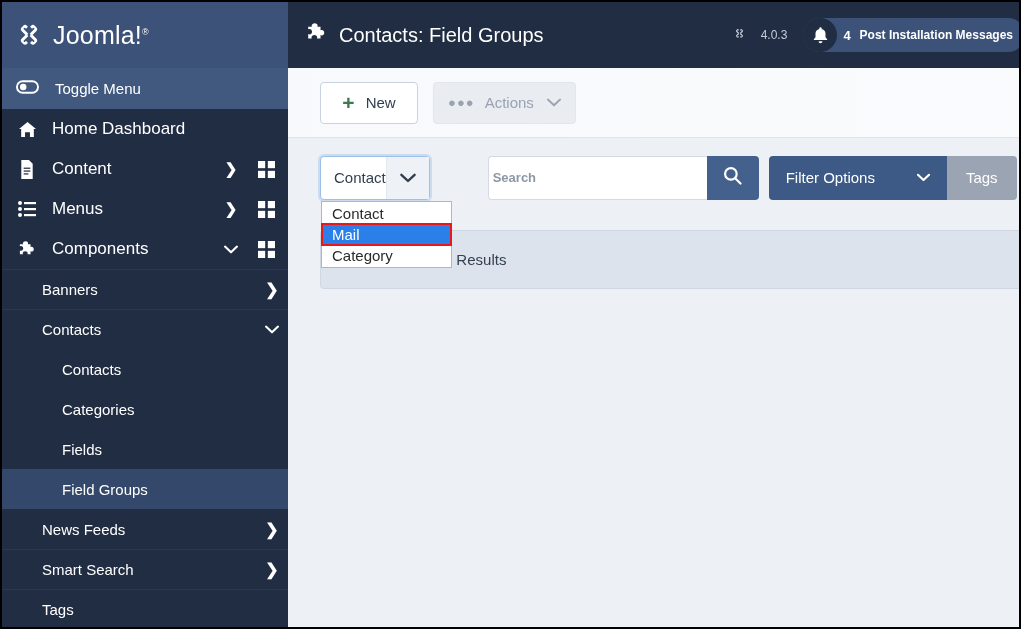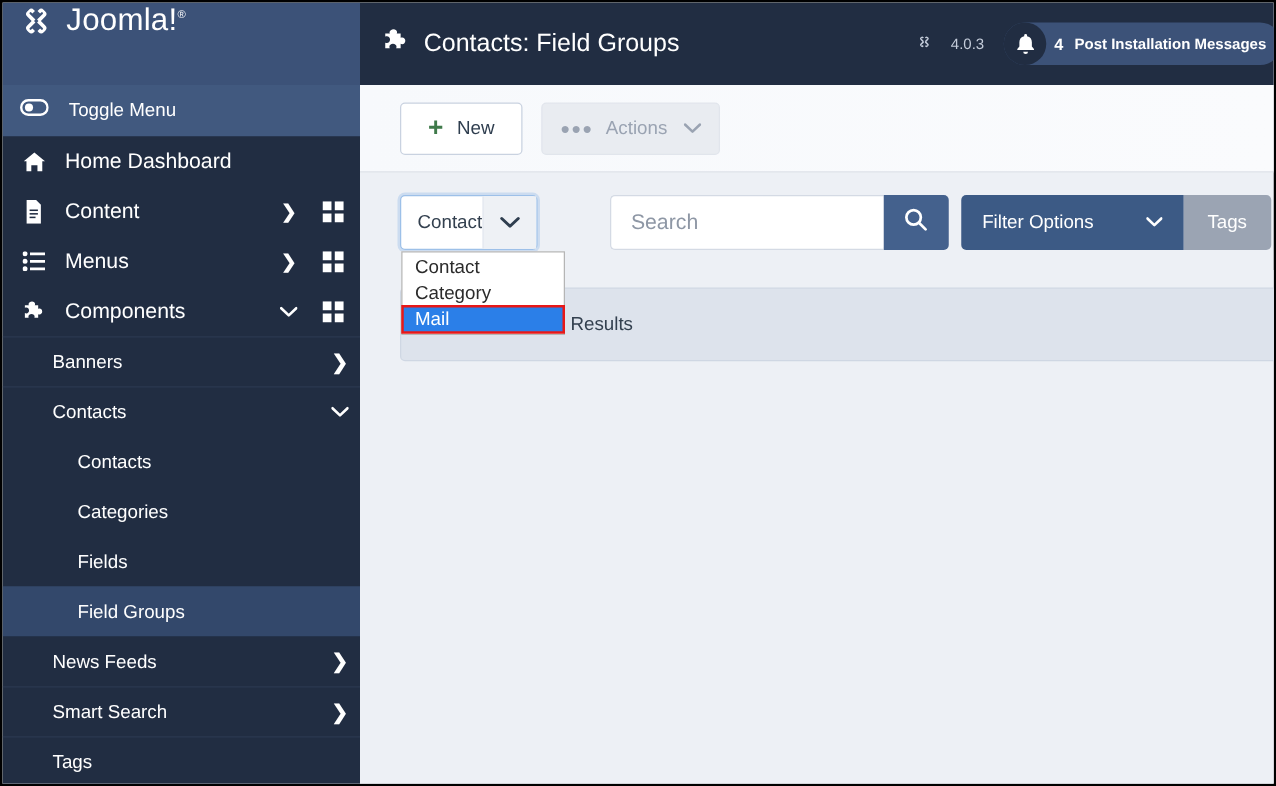--- a/index.html
+++ b/index.html
@@ -20,21 +20,21 @@
   
   #sidebar {
     position: absolute; left: 0; top: 0;
     width: 286px; height: 625px;
     background: #212d42;
     overflow: hidden;
   }
   .brand {
     height: 66px;
     background: #3c5278;
-    display: flex; align-items: flex-start;
+    display: flex; align-items: center;
     padding-left: 12px;
   }
   .brand-logo { width: 30px; height: 30px; flex: 0 0 30px; }
   .brand-text {
     color: #ffffff;
     font-size: 25px;
     letter-spacing: .2px;
     margin-left: 9px;
     font-weight: 400;
   }
@@ -201,25 +201,26 @@
     display: flex; align-items: center;
     margin-left: 58px;
     height: 44px;
   }
   .search-input {
     width: 219px; height: 44px;
     background: #ffffff;
     border: 1px solid #d4dae4;
     border-right: none;
     border-radius: 4px 0 0 4px;
-    font-size: 17px;
+    font-size: 13px;
     color: #33404f;
-    padding-left: 16px;
+    padding-left: 4px;
     outline: none;
     font-family: "Liberation Sans", sans-serif;
+    font-weight: bold;
   }
   .search-input::placeholder { color: #8e97a5; }
   .search-btn {
     width: 52px; height: 44px;
     background: #44618d;
     border: none;
     border-radius: 0 4px 4px 0;
     display: flex; align-items: center; justify-content: center;
     cursor: pointer;
   }
@@ -493,22 +494,22 @@
     <div class="sel-wrap">
       <span class="sel-val">Contact</span>
       <span class="sel-arrow">
         <svg viewBox="0 0 16 10" width="16" height="10" fill="none" stroke="#2f3e4f" stroke-width="2.4" stroke-linecap="round" stroke-linejoin="round">
             <path d="M1.4 1.8 8 8l6.6-6.2"></path>
           </svg>
       </span>
 
       <div class="sel-list">
         <div class="sel-opt">Contact</div>
+        <div class="sel-opt selected">Mail</div>
         <div class="sel-opt">Category</div>
-        <div class="sel-opt selected">Mail</div>
       </div>
     </div>
 
     <div class="search-wrap">
       <input class="search-input" type="text" placeholder="Search" style="">
       <div class="search-btn">
         <span>
           <svg viewBox="0 0 20 20" width="19" height="19" fill="none" stroke="#ffffff" stroke-width="2.3">
             <circle cx="8.3" cy="8.3" r="6.1"></circle>
               <path d="M12.8 12.8 18.4 18.4" stroke-linecap="round"></path>

